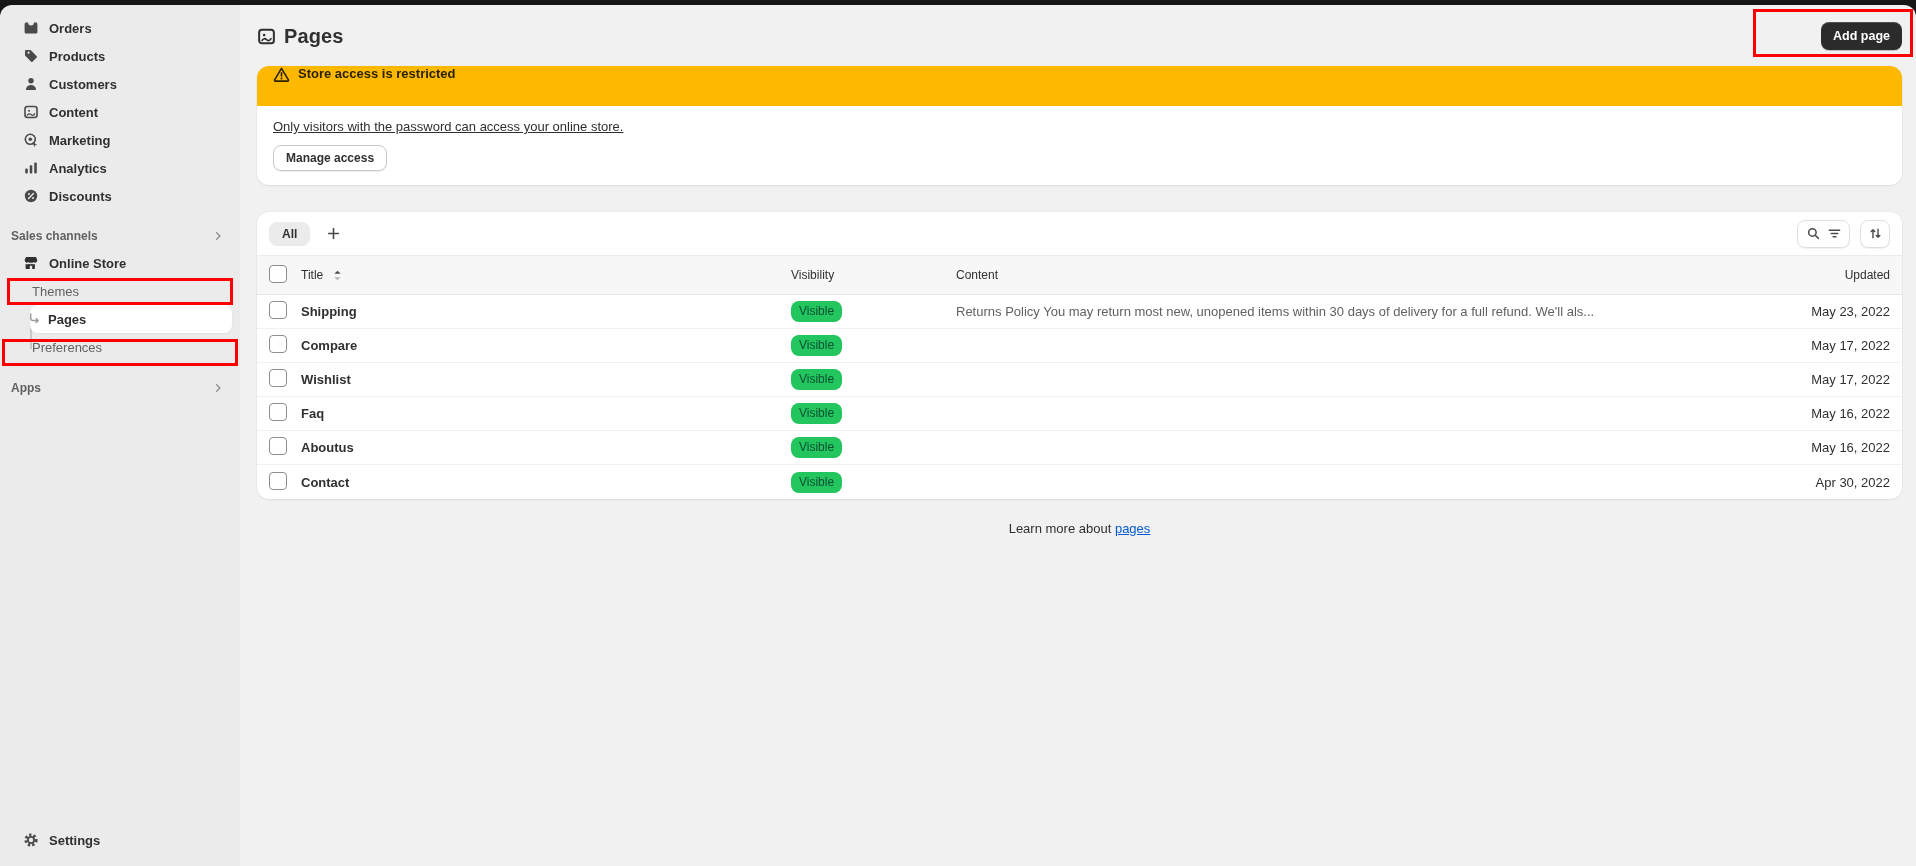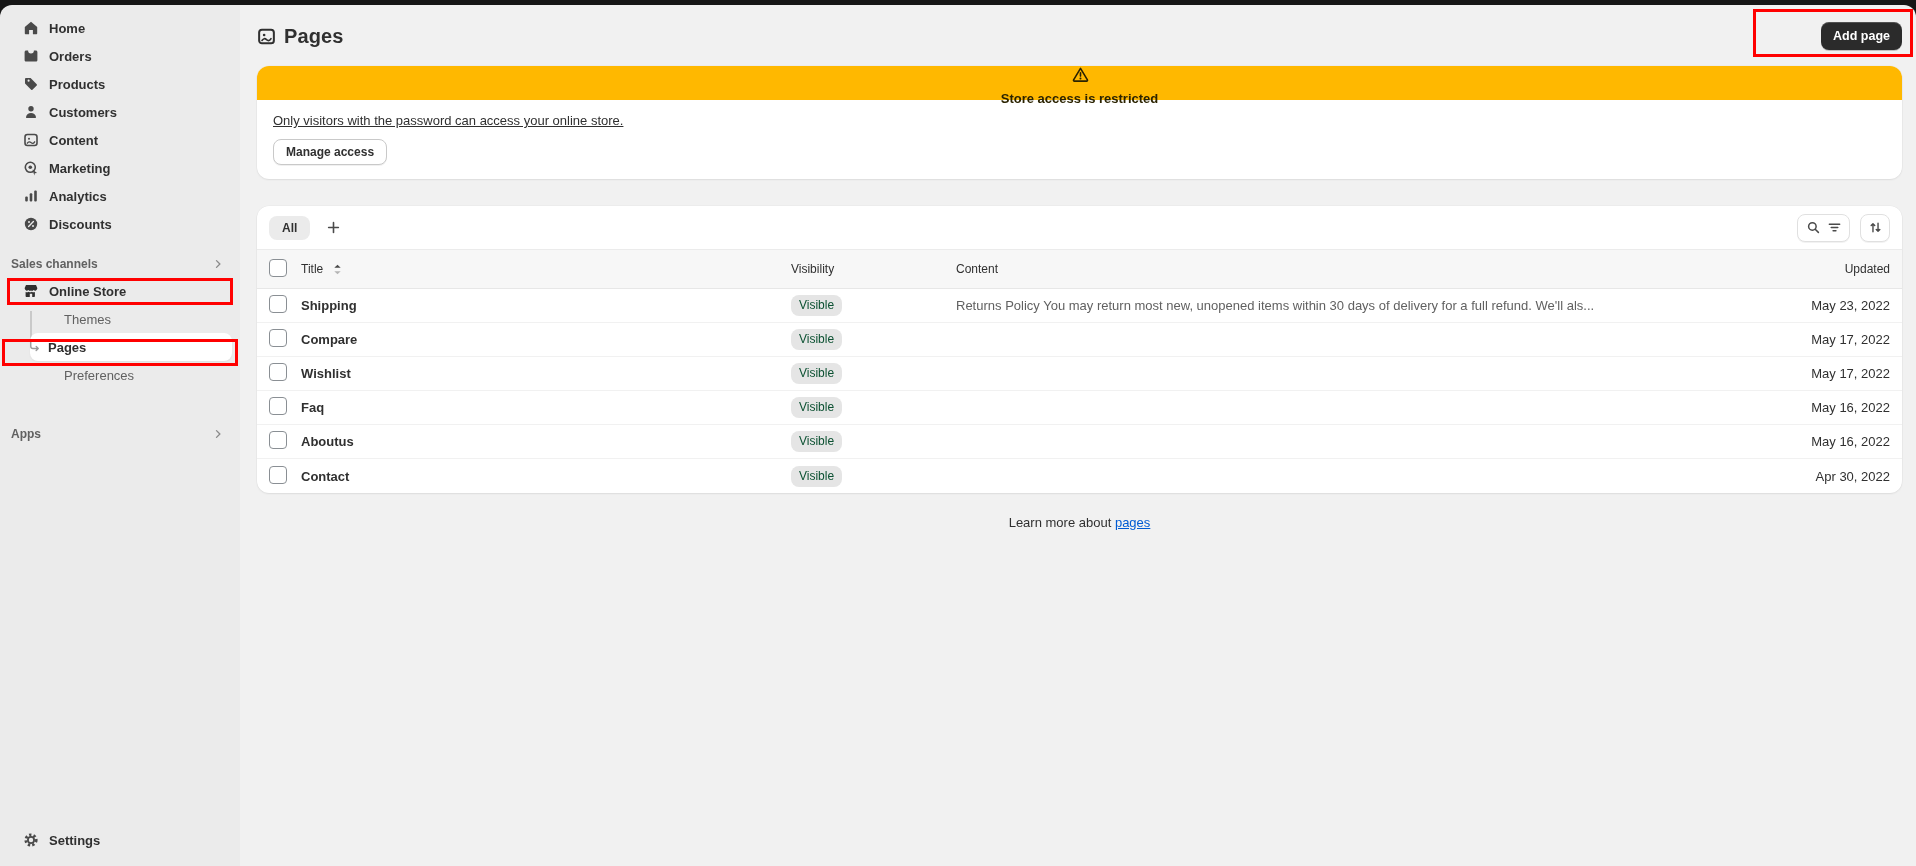--- a/index.html
+++ b/index.html
@@ -13,60 +13,60 @@
   }
   .frame { position:absolute; top:5px; left:0; right:0; bottom:0; display:flex; border-radius:12px 12px 0 0; overflow:hidden; }
 
   
   .sidebar { width:240px; background:#ebebeb; position:relative; flex:none; }
   .nav { padding-top:9px; }
   .nav-item { height:28px; display:flex; align-items:center; gap:10px; padding-left:23px; font-size:13px; font-weight:600; color:#303030; cursor:pointer; }
   .nicon { width:16px; height:16px; flex:none; display:grid; place-items:center; }
   .nicon svg { display:block; }
   .section-label { margin-top:13px; height:26px; display:flex; align-items:center; justify-content:space-between; padding:0 14px 0 11px; font-size:12px; font-weight:600; color:#616161; }
-  .section-label.apps { margin-top:32px;align-items:center; }
-  .sub-item { height:28px; display:flex; align-items:center; padding-left:64px; font-size:13px; font-weight:500; color:#616161; cursor:pointer; }
+  .section-label.apps { margin-top:14px;align-items:center; }
+  .sub-item { height:28px; display:flex; align-items:center; padding-left:32px; font-size:13px; font-weight:500; color:#616161; cursor:pointer; }
   .sub-item.selected { position:relative; margin:0 8px 0 30px; padding-left:18px; background:#ffffff; border-radius:8px; font-weight:700; color:#303030; box-shadow:0 1px 2px rgba(0,0,0,.05); }
   .sub-item.selected .subarrow { position:absolute; left:-4px; top:6px; }
   .connector { position:absolute; left:30px; top:306px; width:1.5px; height:38px; background:#c9c9c9; }
   .settings-item { position:absolute; left:0; right:0; bottom:12px; }
 
   
   .main { flex:1; background:#f1f1f1; padding:0 14px 0 17px; position:relative; }
   .page-header { height:56px; display:flex; align-items:center; justify-content:space-between; padding-top:6px; }
   .ph-left { display:flex; align-items:center; gap:8px; }
   .page-title { font-size:20px; font-weight:700; color:#303030; letter-spacing:.1px; }
   .add-page-btn { background:#2b2b2b; color:#fff; font-family:inherit; font-size:12.5px; font-weight:700; border:none; border-radius:8px; padding:7px 12px; cursor:pointer; box-shadow:inset 0 1px 0 rgba(255,255,255,.18), 0 1px 0 rgba(0,0,0,.2); }
 
   .card { background:#fff; border-radius:12px; box-shadow:0 1px 2px rgba(0,0,0,.07), 0 0 0 .5px rgba(0,0,0,.04); }
 
   
   .banner { margin-top:5px; overflow:hidden; }
-  .banner-head { background:#ffb800; height:34px; display:flex; align-items:center; gap:9px; padding:0 16px;flex-direction:column; }
+  .banner-head { background:#ffb800; height:40px; display:flex; align-items:flex-start; gap:9px; padding:0 16px; }
   .banner-title { font-size:13px; font-weight:700; color:#2b2300; }
   .banner-body { padding:13px 16px 14px; }
   .banner-text { font-size:13px; color:#303030;text-decoration:underline; }
   .manage-btn { margin-top:11px; background:#fff; border:1px solid #c9c9c9; border-radius:8px; padding:5px 12px; font-family:inherit; font-size:12px; font-weight:600; color:#303030; cursor:pointer; box-shadow:0 1px 0 rgba(0,0,0,.06); }
 
   
   .table-card { margin-top:27px; overflow:hidden; }
   .tabbar { height:43px; display:flex; align-items:center; gap:10px; padding:0 12px; }
   .tab-all { background:#ebebeb; border:none; border-radius:8px; padding:5px 13px; font-family:inherit; font-size:12px; font-weight:600; color:#303030; cursor:pointer; }
   .tab-plus { width:26px; height:26px; display:grid; place-items:center; border-radius:8px; cursor:pointer; color:#4a4a4a; }
   .tab-spacer { flex:1; }
   .icon-btn { height:28px; background:#fff; border:1px solid #e0e0e0; border-radius:8px; display:flex; align-items:center; justify-content:center; gap:5px; padding:0 7px; cursor:pointer; box-shadow:0 1px 0 rgba(0,0,0,.05); }
 
   .grid-row { display:grid; grid-template-columns:32px 490px 165px 1fr 150px; align-items:center; padding:0 12px; }
   .thead { height:40px; background:#f7f7f7; border-top:1px solid #ebebeb; border-bottom:1px solid #e7e7e7; font-size:12px; color:#303030; }
   .th-title { display:flex; align-items:center; gap:6px; }
   .trow { height:34px; border-bottom:1px solid #f1f1f1; font-size:13px; cursor:pointer; }
   .trow:last-child { border-bottom:none; }
   .row-title { font-weight:650; color:#303030; }
   .cb { appearance:none; width:18px; height:18px; border:1.6px solid #8a8f94; border-radius:4px; background:#fff; cursor:pointer; margin:0; }
-  .badge { display:inline-block; background:#e5e5e5; color:#0c5132; font-size:12px; line-height:1; padding:4px 8px 5px; border-radius:8px; }
+  .badge { display:inline-block; background:#22c55e; color:#0c5132; font-size:12px; line-height:1; padding:4px 8px 5px; border-radius:8px; }
   .content-cell { color:#616161; white-space:nowrap; overflow:hidden; padding-right:20px; }
   .updated-cell { text-align:right; color:#303030; }
 
   .learn-more { margin-top:22px; text-align:center; font-size:13px; color:#303030; }
   .learn-more a { color:#005bd3; text-decoration:underline; cursor:pointer; }
 
   
   .ann { position:absolute; border:3px solid #ff0000; pointer-events:none; z-index:50; }
   .ann-online-store { left:7px; top:278px; width:226px; height:27px; }
   .ann-pages { left:2px; top:339px; width:236px; height:27px; }
@@ -74,28 +74,20 @@
 
   svg { display:block; }
 </style>
 </head>
 <body>
 
 <div class="frame">
 
   <div class="sidebar">
     <div class="nav">
-      <div class="nav-item">
-        <span class="nicon">
-          <svg width="16" height="16" viewBox="0 0 16 16">
-              <path fill="#4a4a4a" d="M8 1.7 14.2 7v6.3c0 .6-.4 1-1 1H9.9V10H6.1v4.3H2.8c-.6 0-1-.4-1-1V7z"></path>
-            </svg>
-        </span>
-        <span>Home</span>
-      </div>
       <div class="nav-item">
         <span class="nicon">
           <svg width="16" height="16" viewBox="0 0 16 16">
               <path fill="#4a4a4a" fill-rule="evenodd" d="M3.2 2.5h9.6c.9 0 1.6.7 1.6 1.6v7.8c0 .9-.7 1.6-1.6 1.6H3.2c-.9 0-1.6-.7-1.6-1.6V4.1c0-.9.7-1.6 1.6-1.6zm1.9 0a2.9 2.9 0 0 0 5.8 0z"></path>
             </svg>
         </span>
         <span>Orders</span>
       </div>
       <div class="nav-item">
         <span class="nicon">

